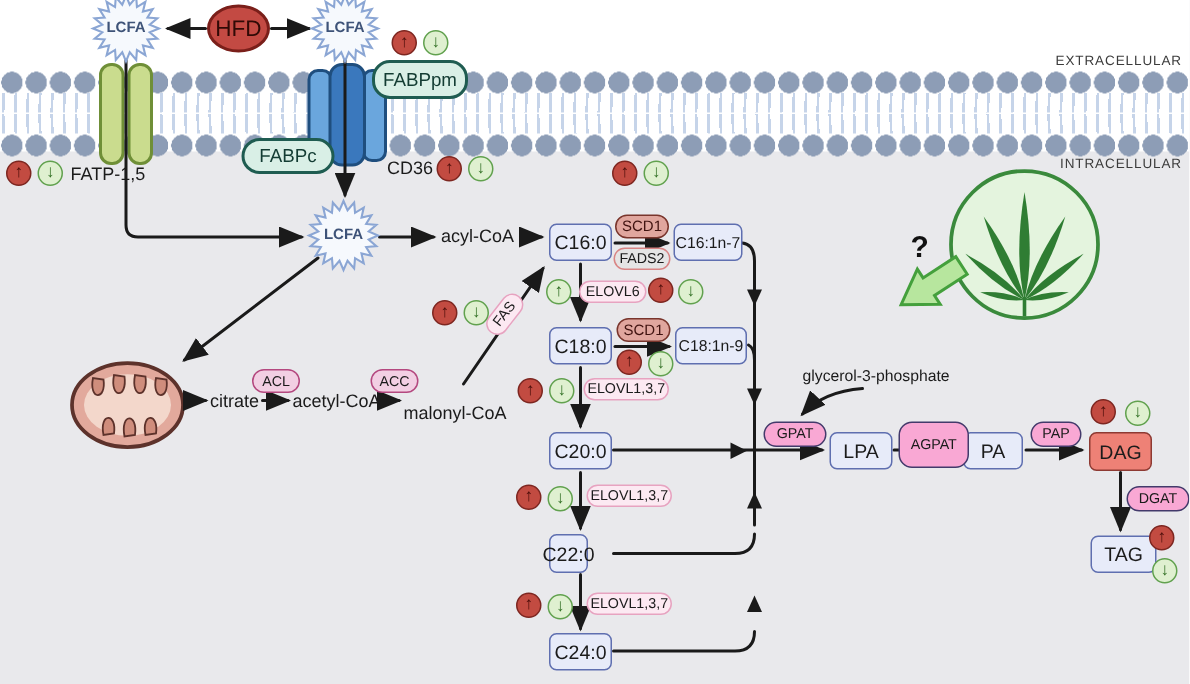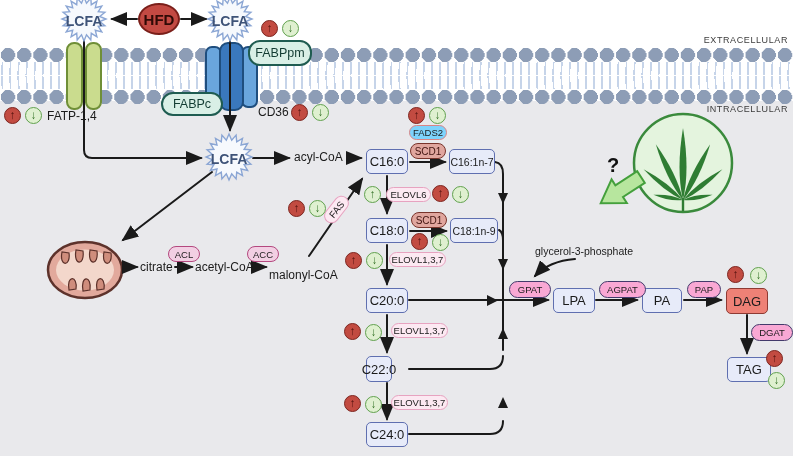--- a/index.html
+++ b/index.html
@@ -16,33 +16,33 @@
   .txt{position:absolute;z-index:3;white-space:nowrap;color:#1b1b1b;font-size:12px;}
   .region{position:absolute;z-index:3;font-size:9px;letter-spacing:.6px;color:#3c3c3c;white-space:nowrap;}
   .box{position:absolute;z-index:3;background:#e7ebf9;border:1.6px solid #5f6fb0;border-radius:5px;
        color:#1b1b1b;font-size:13px;text-align:center;display:flex;align-items:center;justify-content:center;box-sizing:border-box;}
   .box.small{font-size:10.5px;}
   .box.red{background:#ee8176;border-color:#8e3a33;}
   .pill{position:absolute;z-index:3;border-radius:9px;font-size:9.5px;color:#1b1b1b;text-align:center;
         display:flex;align-items:center;justify-content:center;box-sizing:border-box;}
   .p-teal{background:#d9efe6;border:2px solid #1f5c51;color:#133c33;font-size:12.5px;border-radius:12px;}
   .p-rose{background:#e0a69e;border:1.6px solid #79352c;color:#401310;font-size:10px;}
-  .p-lightpink{background:#7dd3fc;border:1.4px solid #d98585;}
+  .p-lightpink{background:#e5e5e5;border:1.4px solid #d98585;margin-top:40px;}
   .p-pink{background:#fce9f2;border:1.4px solid #e7a3c0;}
   .p-magenta{background:#f2cfe3;border:1.6px solid #b4487f;}
   .p-purple{background:#f9a8d4;border:1.6px solid #433a6b;}
   .badge{position:absolute;z-index:4;width:17px;height:17px;border-radius:50%;box-sizing:border-box;
          font-size:11.5px;font-weight:700;text-align:center;line-height:14px;}
   .b-up{background:#c24b41;border:1.6px solid #7d2620;color:#4e0f0b;}
   .b-down{background:#dff0d0;border:1.6px solid #61a14e;color:#2f6e22;}
   .b-gup{background:#dff0d0;border:1.6px solid #61a14e;color:#2f6e22;}
   .hfd{position:absolute;z-index:3;left:138px;top:3px;width:42px;height:32px;background:#c34a43;
-       border:2px solid #7a1f1a;border-radius:50%;color:#300a06;font-size:15px;font-weight:700;
+       border:2px solid #7a1f1a;border-radius:50%;color:#300a06;font-size:15px;font-weight:400;
        display:flex;align-items:center;justify-content:center;box-sizing:border-box;}
-  .star-label{position:absolute;z-index:3;width:48px;text-align:center;font-size:14px;font-weight:700;color:#3e5378;}
+  .star-label{position:absolute;z-index:3;width:48px;text-align:center;font-size:10px;font-weight:700;color:#3e5378;}
   .qmark{position:absolute;z-index:3;font-size:20px;font-weight:700;color:#111;}
   .mito-label{position:absolute;z-index:3;font-size:12px;color:#1a1a1a;line-height:1.3;}
 </style>
 </head>
 <body>
 
 <div id="canvas">
   <div class="bg-intra"></div>
 
   <div class="mem mem-heads" style="top:47px"></div>
@@ -143,21 +143,21 @@
   <div class="region" style="right:5px;top:104px">INTRACELLULAR</div>
 
   <div class="hfd">HFD</div>
   <div class="star-label" style="left:60px;top:13px">LCFA</div>
   <div class="star-label" style="left:206px;top:13px">LCFA</div>
   <div class="star-label" style="left:205px;top:151px">LCFA</div>
 
   <div class="pill p-teal" style="left:248px;top:40px;width:64px;height:26px">FABPpm</div>
   <div class="pill p-teal" style="left:161px;top:92px;width:62px;height:24px">FABPc</div>
   <div class="txt" style="left:258px;top:105px">CD36</div>
-  <div class="txt" style="left:47px;top:109px">FATP-1,4</div>
+  <div class="txt" style="left:47px;top:109px">FATP-1,5</div>
 
   <div class="badge b-up" style="left:4px;top:107px">↑</div>
   <div class="badge b-down" style="left:25px;top:107px">↓</div>
   <div class="badge b-up" style="left:261px;top:20px">↑</div>
   <div class="badge b-down" style="left:282px;top:20px">↓</div>
   <div class="badge b-up" style="left:291px;top:104px">↑</div>
   <div class="badge b-down" style="left:312px;top:104px">↓</div>
   <div class="badge b-up" style="left:408px;top:107px">↑</div>
   <div class="badge b-down" style="left:429px;top:107px">↓</div>
   <div class="badge b-up" style="left:288px;top:200px">↑</div>
@@ -202,16 +202,16 @@
   <div class="pill p-rose" style="left:410px;top:143px;width:36px;height:16px">SCD1</div>
   <div class="pill p-rose" style="left:411px;top:212px;width:36px;height:16px">SCD1</div>
   <div class="pill p-pink" style="left:386px;top:187px;width:45px;height:15px">ELOVL6</div>
   <div class="pill p-pink" style="left:389px;top:252px;width:57px;height:15px">ELOVL1,3,7</div>
   <div class="pill p-pink" style="left:391px;top:323px;width:57px;height:15px">ELOVL1,3,7</div>
   <div class="pill p-pink" style="left:391px;top:395px;width:57px;height:15px">ELOVL1,3,7</div>
   <div class="pill p-pink" style="left:321px;top:202px;width:31px;height:15px;transform:rotate(-52deg)">FAS</div>
   <div class="pill p-magenta" style="left:168px;top:246px;width:32px;height:16px">ACL</div>
   <div class="pill p-magenta" style="left:247px;top:246px;width:32px;height:16px">ACC</div>
   <div class="pill p-purple" style="left:509px;top:281px;width:42px;height:17px">GPAT</div>
-  <div class="pill p-purple" style="left:599px;top:281px;width:47px;height:17px">AGPAT</div>
+  <div class="pill p-purple" style="left:599px;top:281px;width:47px;height:31px">AGPAT</div>
   <div class="pill p-purple" style="left:687px;top:281px;width:34px;height:17px">PAP</div>
   <div class="pill p-purple" style="left:751px;top:324px;width:42px;height:17px">DGAT</div>
 </div>
 
 </body></html>

